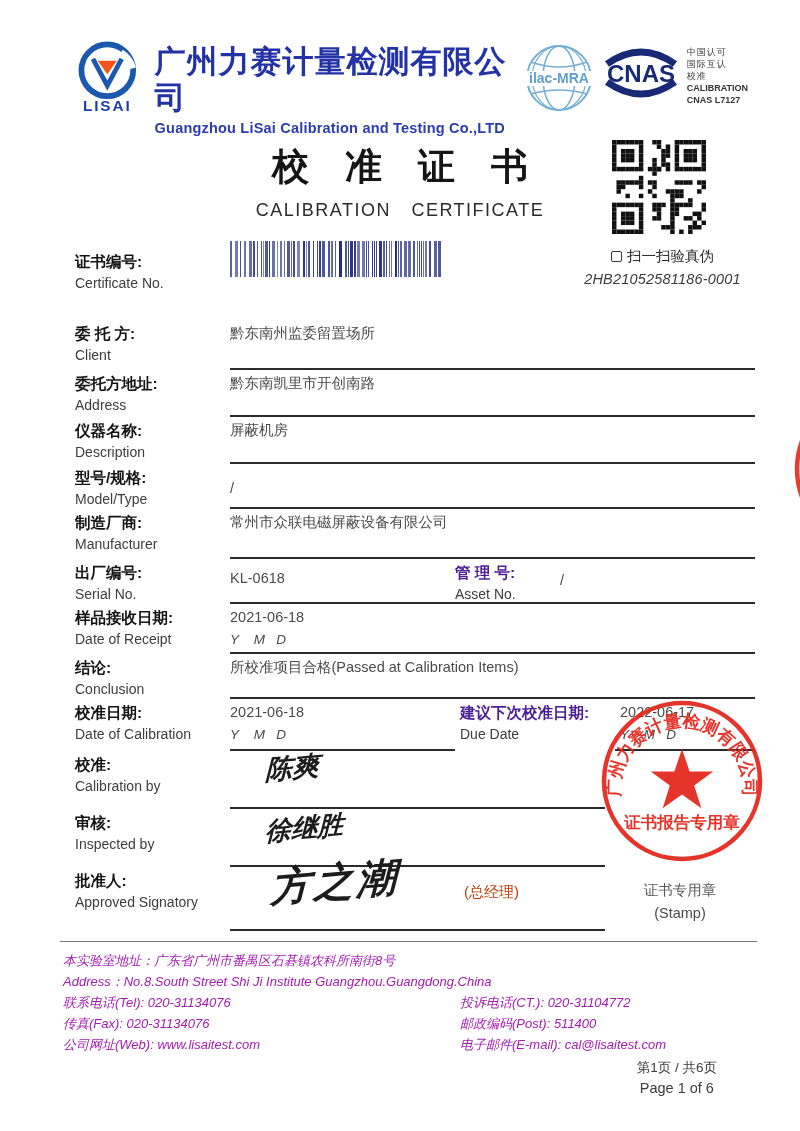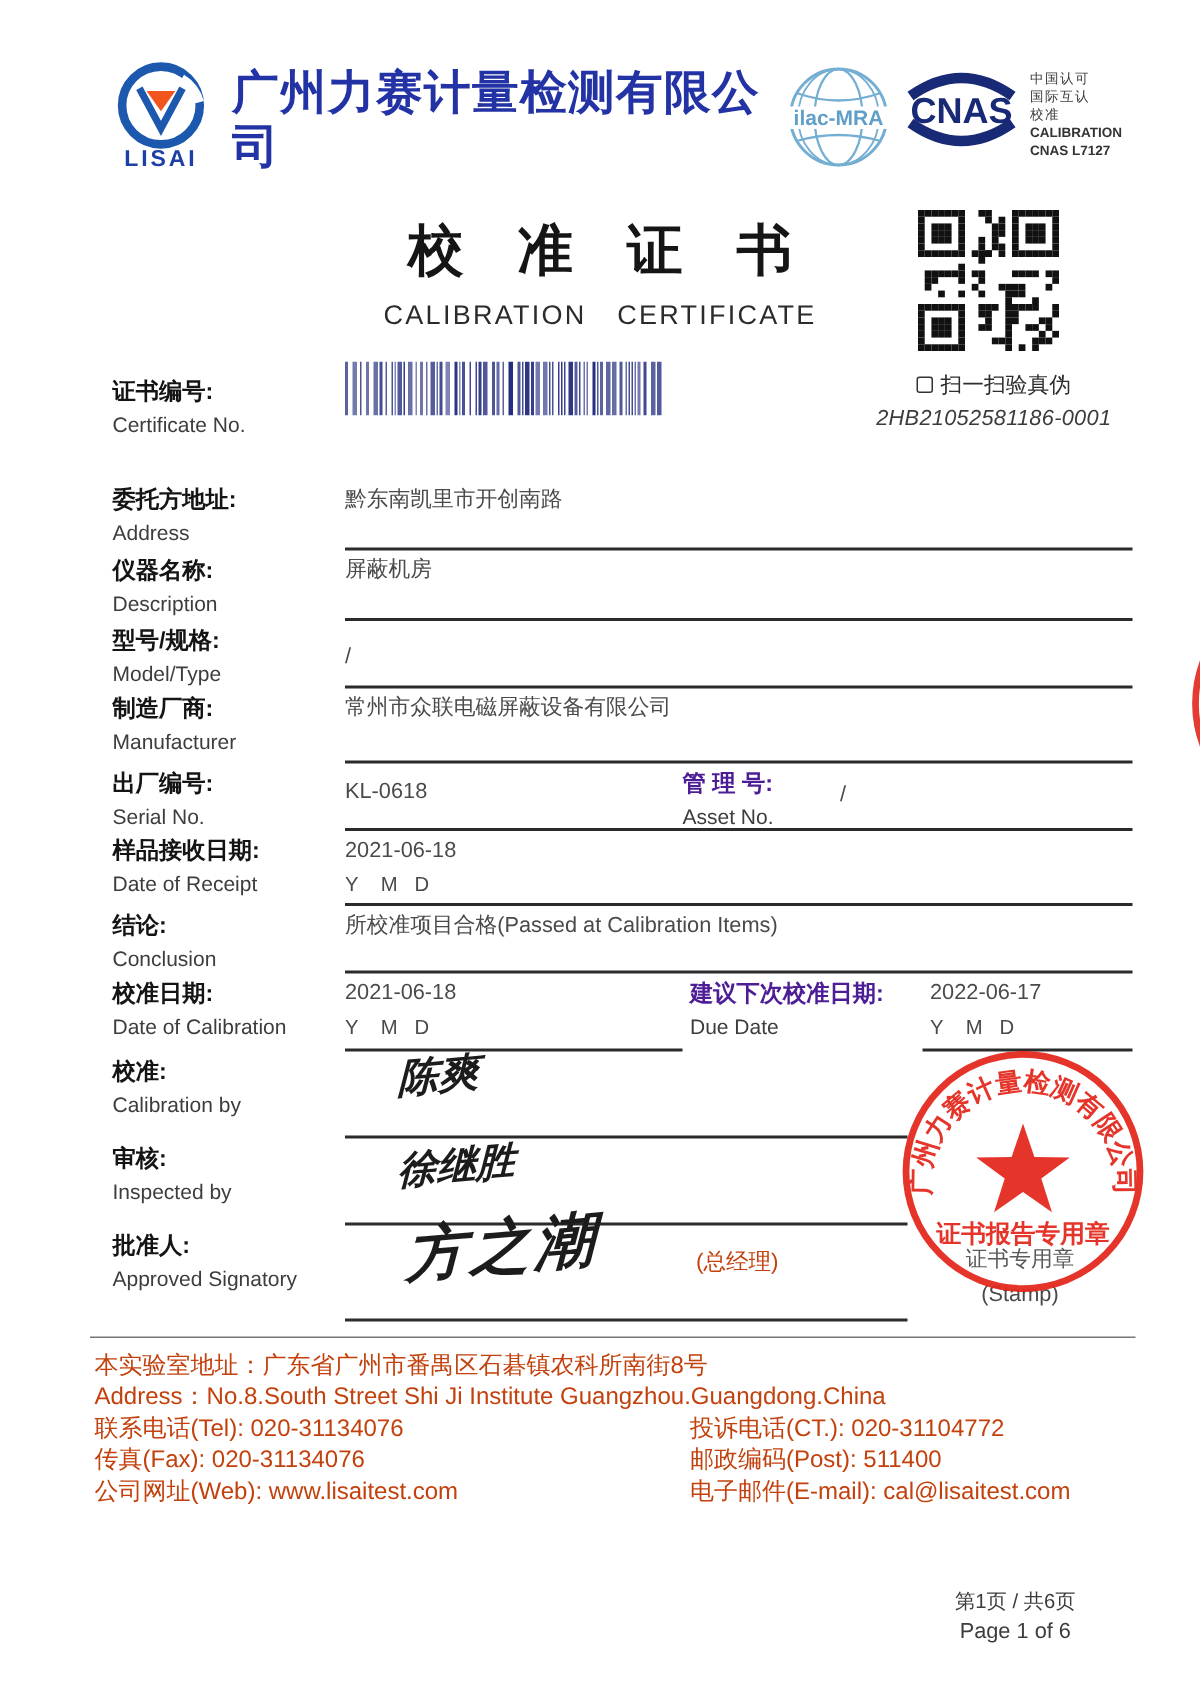--- a/index.html
+++ b/index.html
@@ -27,21 +27,21 @@
   .qr { position:absolute; left:612px; top:140px; width:94px; height:94px; }
 
   
   .content { margin:22px 45px 0 75px; }
   .row { display:flex; align-items:stretch; }
   .lbl { width:155px; flex:none; padding-top:3px; }
   .lbl .cn { font-size:15.5px; font-weight:bold; color:#141414; line-height:21px; white-space:pre; }
   .lbl .en { font-size:14px; color:#3d3d3d; line-height:20px; margin-top:1px; }
   .val { flex:1; padding-top:3px; font-size:14.5px; color:#4a4a4a; border-bottom:2px solid #2b2b2b; line-height:20px; }
   .val.noline { border-bottom:none; }
-  .ymd { font-size:13.5px; color:#4a4a4a; margin-top:3px; white-space:pre; }
+  .ymd { font-size:13.5px; color:#4a4a4a; margin-top:3px; white-space:pre;font-style:italic; }
   .r-h50 { height:50px; } .r-h47 { height:47px; } .r-h45 { height:45px; }
   .r-h52 { height:52px; } .r-h58 { height:58px; } .r-h64 { height:64px; }
 
   
   .certrow { display:flex; margin:20px 45px 0 75px; height:57px; }
   .certrow .lbl { padding-top:10px; }
   .barcode { width:216px; height:36px; margin-top:0px; }
   .verify { margin-left:auto; width:185px; text-align:center; }
   .verify .scan { font-size:14.5px; color:#2e2e2e; padding-top:6px; }
   .scanbox { display:inline-block; width:11px; height:11px; border:1.7px solid #333; border-radius:2px; margin-right:5px; vertical-align:-1px; }
@@ -63,21 +63,21 @@
   .sig-2 { font-size:26px; margin:6px 0 0 35px; }
   .sig-3 { font-size:40px; margin:2px 0 0 40px; letter-spacing:3px; }
   .note { font-size:15px; color:#c2410c; padding:12px 0 0 65px; }
   .stampcap { width:150px; margin-left:auto; text-align:center; padding-top:10px; }
   .stampcap .c1 { font-size:14.5px; color:#5a5a5a; }
   .stampcap .c2 { font-size:14.5px; color:#4a4a4a; margin-top:3px; }
 
   
   .footdiv { margin:10px 43px 0 60px; border-top:1.6px solid #777; }
   .footer { margin:8px 45px 0 63px; }
-  .footer .line { font-size:16px; color:#c2410c; line-height:21px; }
+  .footer .line { font-size:13px; color:#a21caf; line-height:21px;font-style:italic; }
   .fcols { display:flex; }
   .fcols .left { width:397px; flex:none; }
   .pagenum { position:absolute; right:83px; top:1058px; text-align:center; }
   .pagenum .p1 { font-size:13.5px; color:#3c3c3c; line-height:20px; }
   .pagenum .p2 { font-size:14.5px; color:#3c3c3c; line-height:21px; }
 
   
   .stamp-main { position:absolute; left:598px; top:697px; width:168px; height:168px; opacity:.93; pointer-events:none; }
   .stamp-edge { position:absolute; left:759px; top:384px; width:41px; height:170px; opacity:.9; pointer-events:none; }
 </style>
@@ -91,20 +91,21 @@
       <svg width="82" height="80" viewBox="0 0 82 80">
         <circle cx="41" cy="32" r="27" fill="none" stroke="#1c59ae" stroke-width="6"></circle>
         <circle cx="41" cy="32" r="21" fill="#ffffff" stroke="none"></circle>
         <path d="M55 14 A27 27 0 0 1 67 30" fill="none" stroke="#ffffff" stroke-width="8"></path>
         <polygon points="31,22 51,22 41,36" fill="#f2541d"></polygon>
         <path d="M26 20 L41 48 L56 20" fill="none" stroke="#1c59ae" stroke-width="5"></path>
         <text x="41" y="74" text-anchor="middle" font-size="16" font-weight="bold" fill="#1d3fa6" letter-spacing="2">LISAI</text>
       </svg>
       <div class="brand-names">
         <div class="brand-cn">广州力赛计量检测有限公司</div>
+        <div class="brand-en">Guangzhou LiSai Calibration and Testing Co.,LTD</div>
       </div>
     </div>
     <div class="badges">
       <svg width="72" height="72" viewBox="0 0 72 72">
         <circle cx="36" cy="36" r="32" fill="none" stroke="#74aed3" stroke-width="2"></circle>
         <ellipse cx="36" cy="36" rx="16" ry="32" fill="none" stroke="#74aed3" stroke-width="1.5"></ellipse>
         <ellipse cx="36" cy="36" rx="27" ry="32" fill="none" stroke="#74aed3" stroke-width="1.2"></ellipse>
         <path d="M8 20 Q36 30 64 20" fill="none" stroke="#74aed3" stroke-width="1.5"></path>
         <path d="M8 52 Q36 44 64 52" fill="none" stroke="#74aed3" stroke-width="1.5"></path>
         <rect x="2" y="29" width="68" height="15" fill="#ffffff"></rect>
@@ -391,20 +392,27 @@
         <rect x="208" y="0" width="3" height="36" fill="#252e80" opacity="0.79"></rect>
       </svg>
     <div class="verify">
       <div class="scan"><span class="scanbox"></span><span>扫一扫验真伪</span></div>
       <div class="code">2HB21052581186-0001</div>
     </div>
   </div>
 
   <div class="content">
 
+    <div class="row r-h50">
+      <div class="lbl">
+          <div class="cn">委 托 方:</div>
+          <div class="en">Client</div>
+        </div>
+      <div class="val">黔东南州监委留置场所</div>
+    </div>
 
     <div class="row r-h47">
       <div class="lbl">
           <div class="cn">委托方地址:</div>
           <div class="en">Address</div>
         </div>
       <div class="val">黔东南凯里市开创南路</div>
     </div>
 
     <div class="row r-h47">

